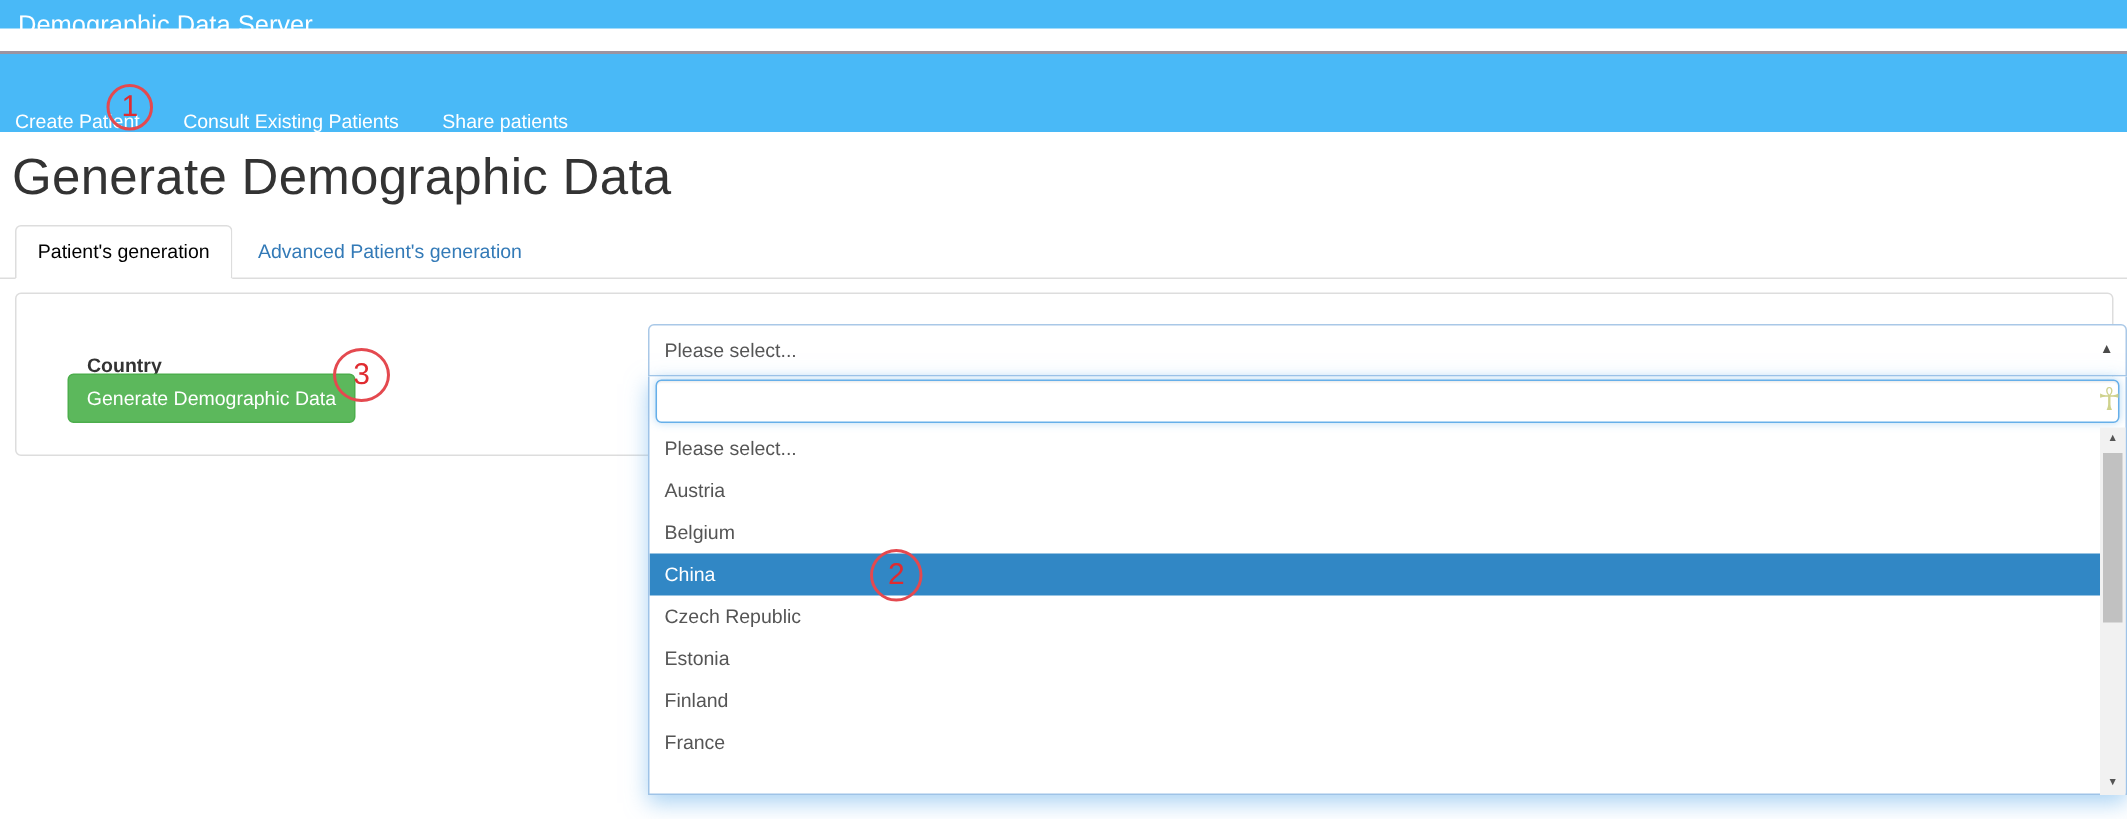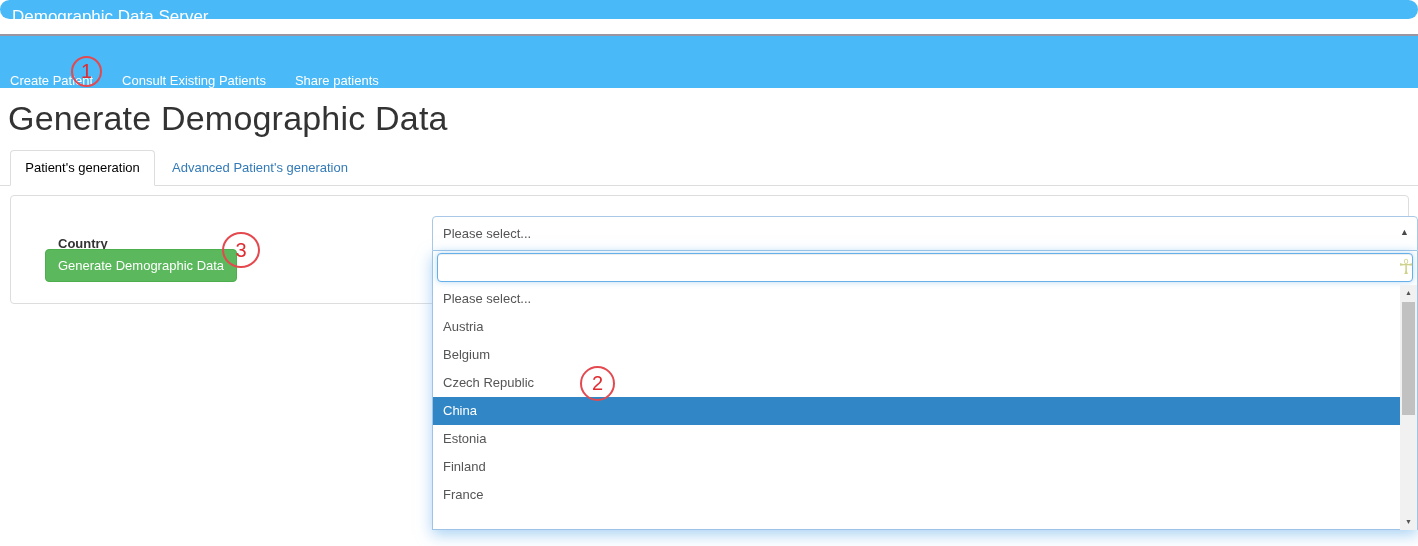--- a/index.html
+++ b/index.html
@@ -2,21 +2,21 @@
 <html style="--navbar_blue: #49b9f7; --divider_gray: #9b94a1; --link_blue: #337ab7; --button_green: #5cb85c; --button_green_border: #4cae4c; --highlight_blue: #3187c5; --focus_blue: #66afe9; --annotation_red: #e4494f;"><head>
 <meta charset="utf-8">
 <style>
   * { margin:0; padding:0; box-sizing:border-box; }
   html,body { background:#fff; }
   body { font-family:"Liberation Sans", sans-serif; }
   .screen { position:relative; width:1418px; height:546px; background:#fff; overflow:hidden; }
 
   
   .topbar { position:absolute; left:0; top:0; width:100%; height:19px;
-            background:var(--navbar_blue,#49b9f7);border-radius:11px; }
+            background:var(--navbar_blue,#49b9f7); }
   .topbar .brand { position:absolute; left:12px; top:0; line-height:34px;
             color:#fff; font-size:17px; }
   .bar-divider { position:absolute; left:0; top:34px; width:100%; height:2px;
             background:var(--divider_gray,#9b94a1); }
 
   
   .navbar { position:absolute; left:0; top:36px; width:100%; height:52px;
             background:var(--navbar_blue,#49b9f7); display:flex; align-items:flex-end;
             padding-left:10px; gap:29px; }
   .nav-item { color:#fff; font-size:13px; cursor:pointer; white-space:nowrap; }
@@ -115,22 +115,22 @@
     </div>
     <div class="s2-drop">
       <div class="s2-search">
         <input type="text" value="" style="">
         <span class="search-glyph">☥</span>
       </div>
       <div class="s2-results">
           <div class="opt">Please select...</div>
           <div class="opt">Austria</div>
           <div class="opt">Belgium</div>
+          <div class="opt highlighted">China</div>
           <div class="opt">Czech Republic</div>
-          <div class="opt highlighted">China</div>
           <div class="opt">Estonia</div>
           <div class="opt">Finland</div>
           <div class="opt">France</div>
         </div>
       <div class="sbar">
         <div class="btn-up">▲</div>
         <div class="thumb"></div>
         <div class="btn-down">▼</div>
       </div>
     </div>

